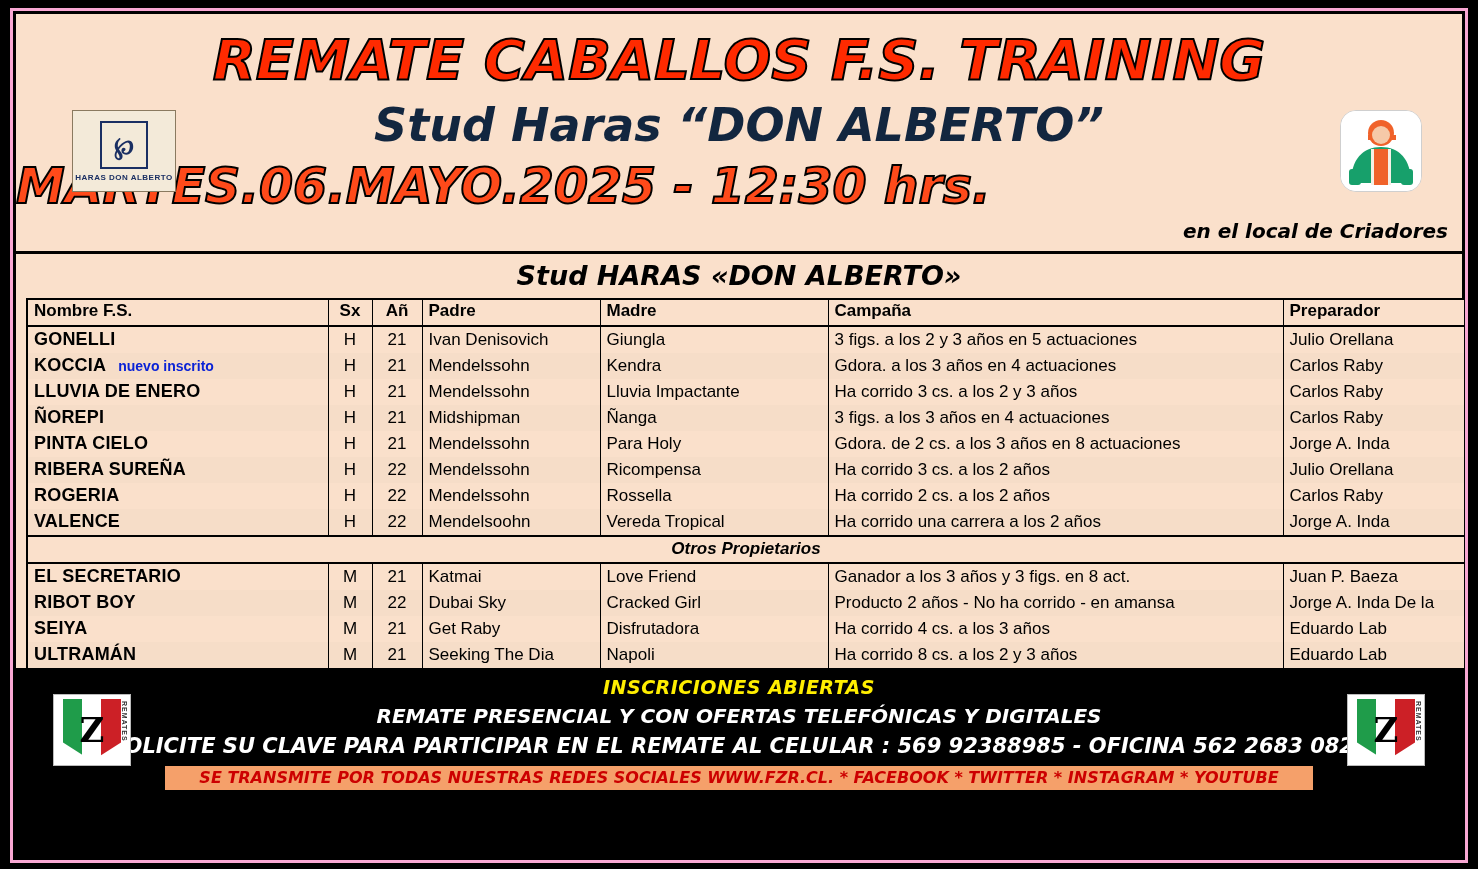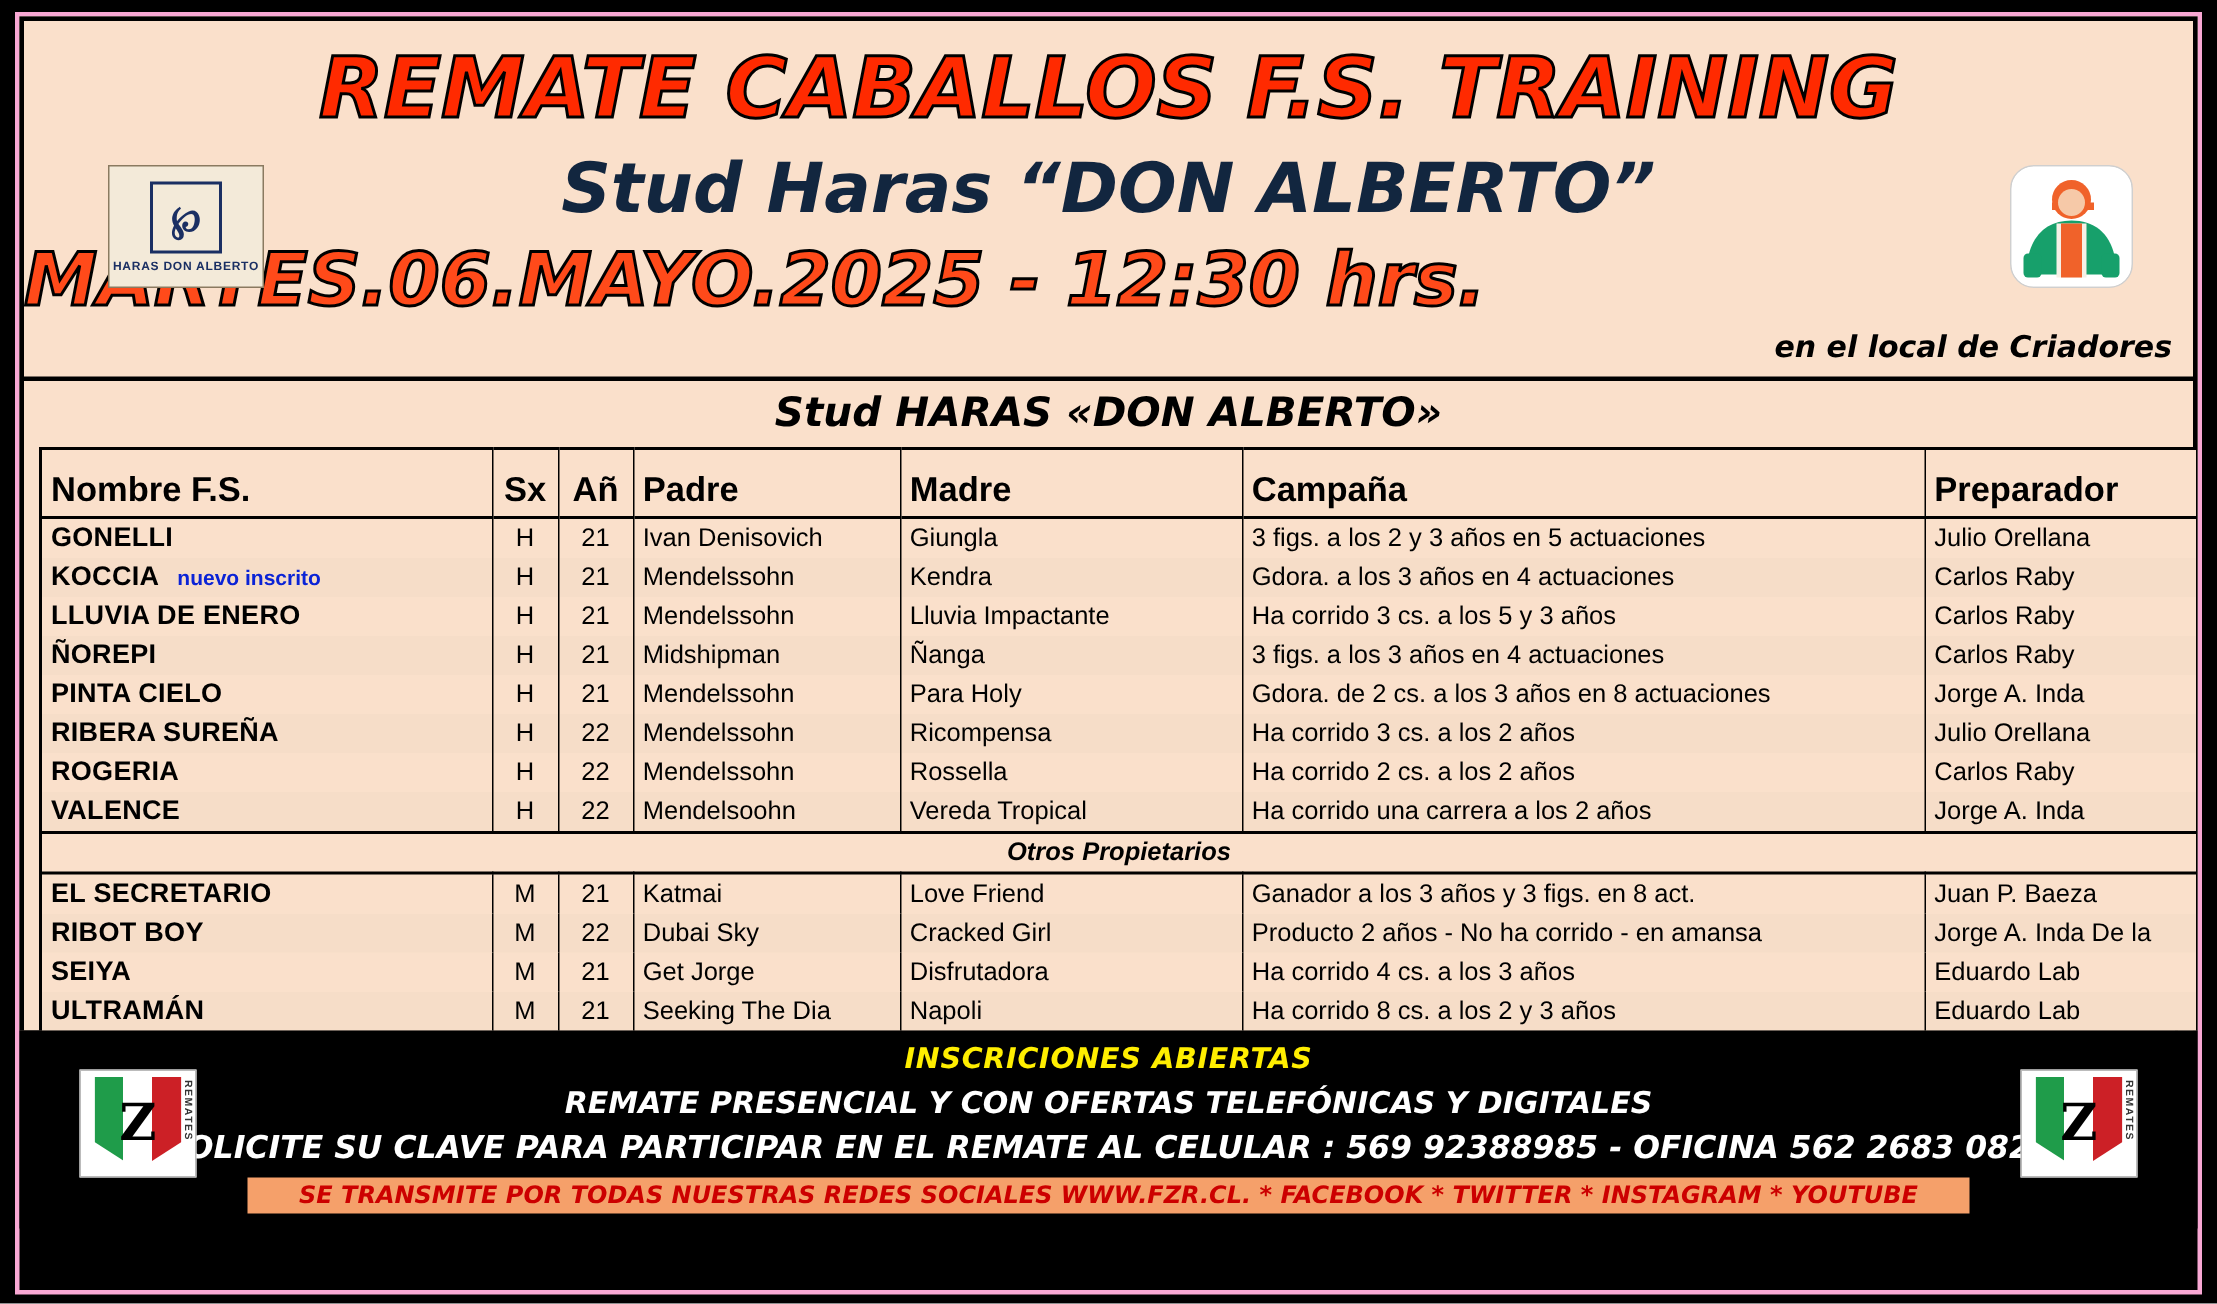--- a/index.html
+++ b/index.html
@@ -161,24 +161,24 @@
   table.lots col.c-name   { width: 300px; }
   table.lots col.c-sx     { width: 44px; }
   table.lots col.c-year   { width: 50px; }
   table.lots col.c-sire   { width: 178px; }
   table.lots col.c-dam    { width: 228px; }
   table.lots col.c-camp   { width: 455px; }
   table.lots col.c-prep   { width: 181px; }
 
   table.lots th {
     font-family: "Liberation Sans", sans-serif;
-    font-size: 23px;
+    font-size: 17px;
     font-weight: bold;
     text-align: left;
-    padding: 13px 6px 4px 6px;
+    padding: 1px 6px 4px 6px;
     border-top: 2px solid #000;
     border-bottom: 2px solid #000;
     border-right: 1px solid #000;
     background: #fae0cb;
     white-space: nowrap;
   }
   table.lots th.center { text-align: center; }
   table.lots th:last-child { border-right: none; }
 
   table.lots td {
@@ -392,21 +392,21 @@
             <td>Kendra</td>
             <td>Gdora. a los 3 años en 4 actuaciones</td>
             <td>Carlos Raby</td>
           </tr>
           <tr>
             <td class="name">LLUVIA DE ENERO</td>
             <td class="center">H</td>
             <td class="center">21</td>
             <td>Mendelssohn</td>
             <td>Lluvia Impactante</td>
-            <td>Ha corrido 3 cs. a los 5 y 3 años</td>
+            <td>Ha corrido 3 cs. a los 2 y 3 años</td>
             <td>Carlos Raby</td>
           </tr>
           <tr class="alt">
             <td class="name">ÑOREPI</td>
             <td class="center">H</td>
             <td class="center">21</td>
             <td>Midshipman</td>
             <td>Ñanga</td>
             <td>3 figs. a los 3 años en 4 actuaciones</td>
             <td>Carlos Raby</td>
@@ -467,21 +467,21 @@
             <td class="center">22</td>
             <td>Dubai Sky</td>
             <td>Cracked Girl</td>
             <td>Producto 2 años - No ha corrido - en amansa</td>
             <td>Jorge A. Inda De la</td>
           </tr>
           <tr>
             <td class="name">SEIYA</td>
             <td class="center">M</td>
             <td class="center">21</td>
-            <td>Get Jorge</td>
+            <td>Get Raby</td>
             <td>Disfrutadora</td>
             <td>Ha corrido 4 cs. a los 3 años</td>
             <td>Eduardo Lab</td>
           </tr>
           <tr class="alt">
             <td class="name">ULTRAMÁN</td>
             <td class="center">M</td>
             <td class="center">21</td>
             <td>Seeking The Dia</td>
             <td>Napoli</td>

